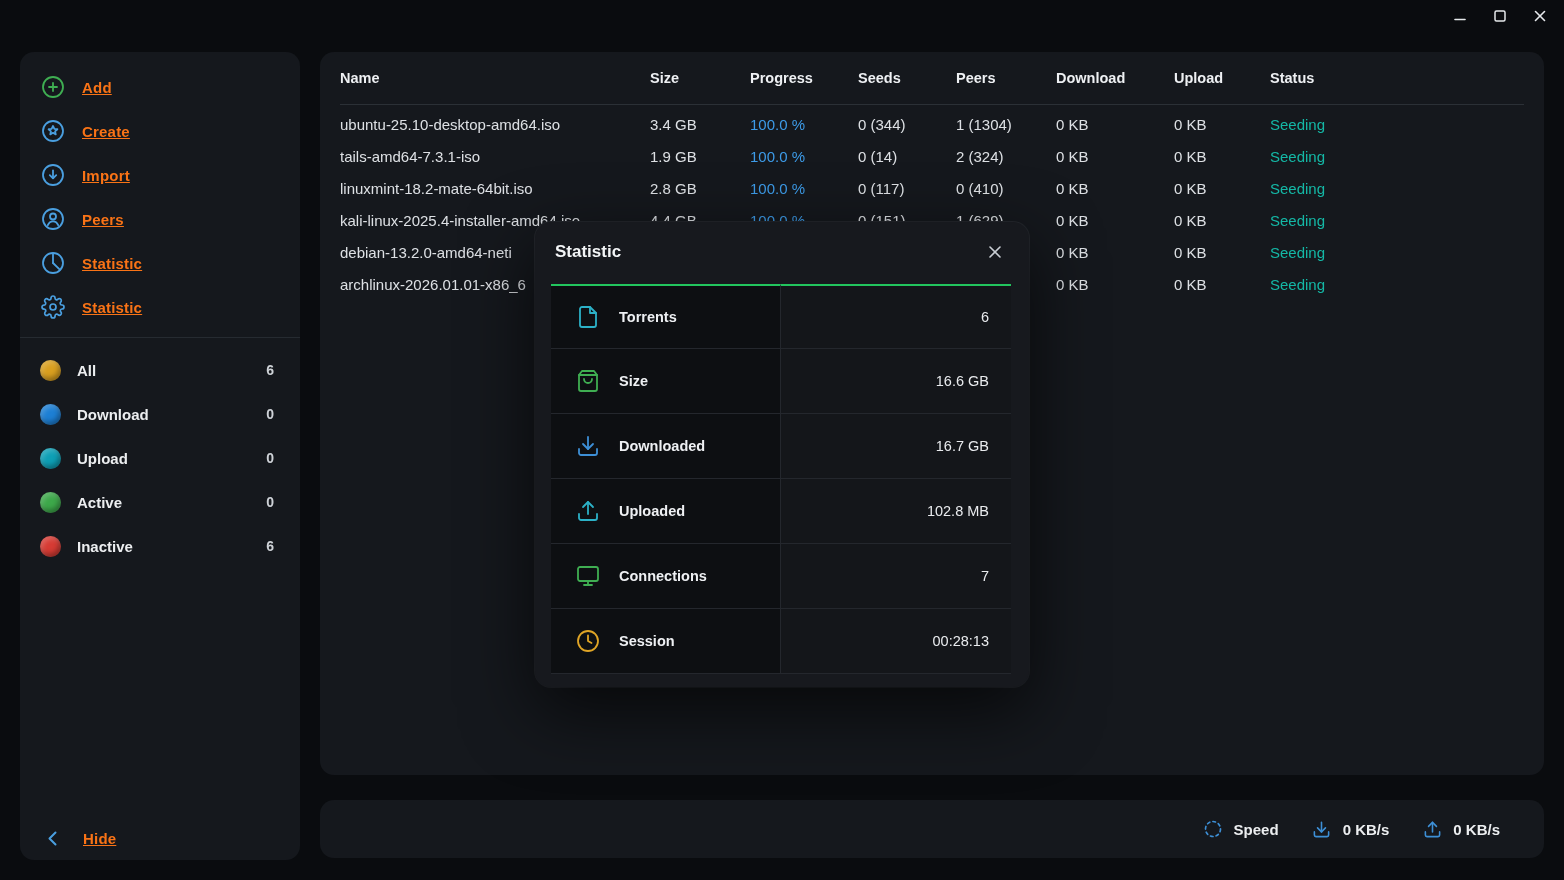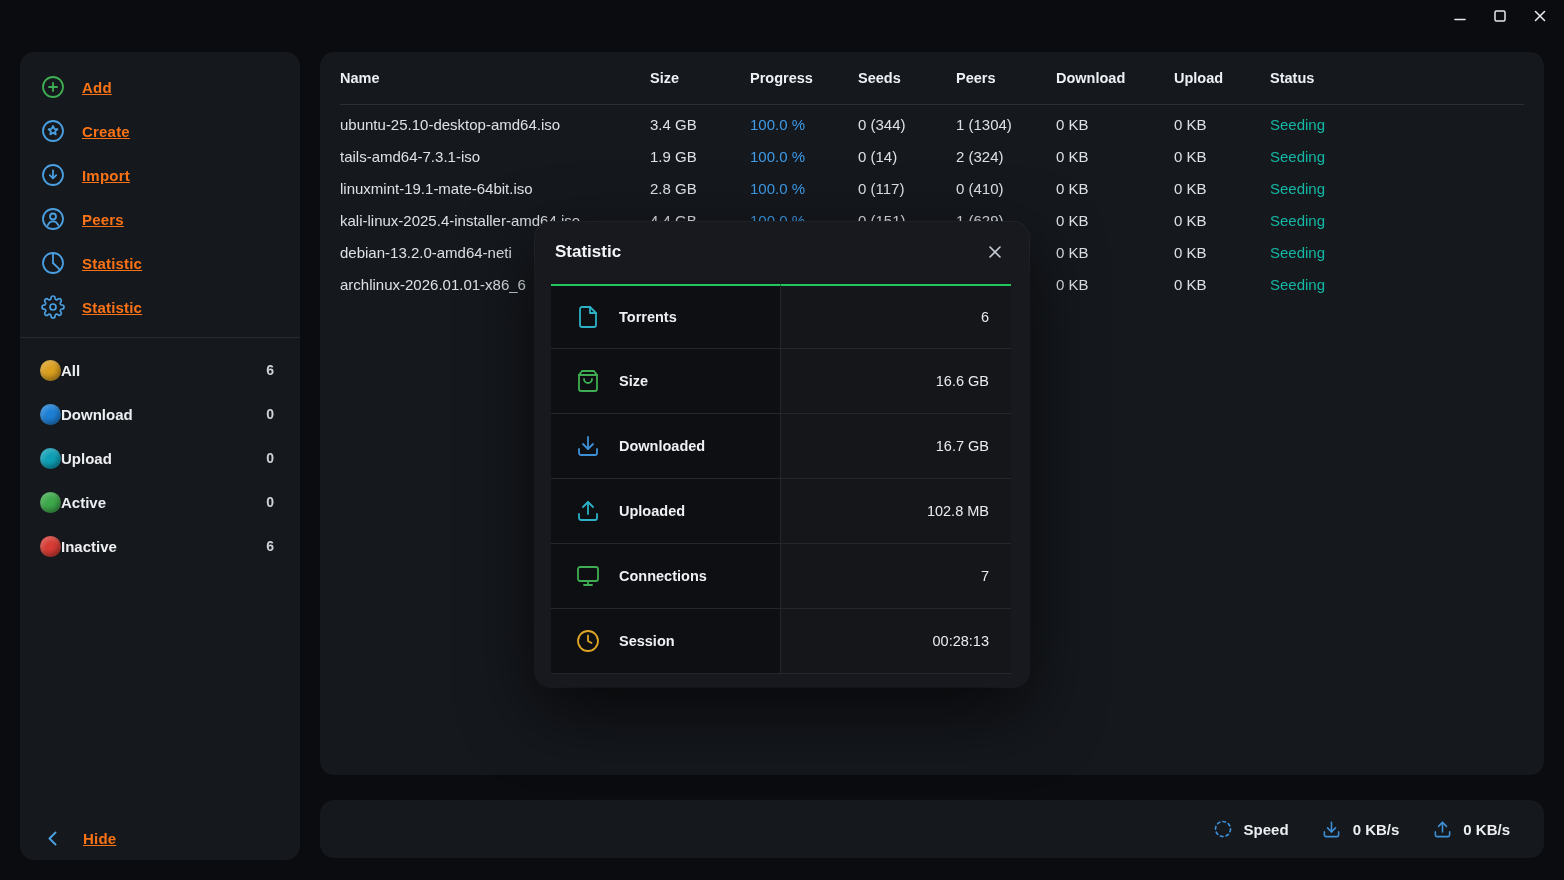--- a/index.html
+++ b/index.html
@@ -21,21 +21,21 @@
   
   .side-menu { padding-top:13px; }
   .side-item { height:44px; display:flex; align-items:center; padding:0 20px; gap:16px; cursor:pointer; }
   .ic { width:26px; height:26px; display:flex; align-items:center; justify-content:center; flex:none; }
   .ic svg { display:block; }
   .blue  { color:#4a9fe0; }
   .green { color:#3fae52; }
   .side-label { font-size:15px; font-weight:700; color:#f97316; letter-spacing:.2px;text-decoration:underline; }
   .side-divider { height:1px; background:#262b31; margin:8px 0 10px; }
 
-  .filter-item { height:44px; display:flex; align-items:center; padding:0 26px 0 20px; cursor:pointer; }
+  .filter-item { height:44px; display:flex; align-items:center; padding:0 26px 0 20px; gap:16px; cursor:pointer; }
   .dot { width:21px; height:21px; border-radius:50%; flex:none;
          box-shadow: inset -2px -3px 5px rgba(0,0,0,.35), inset 2px 3px 5px rgba(255,255,255,.22); }
   .filter-label { flex:1; font-size:15px; font-weight:700; color:#eceef0; }
   .filter-count { font-size:14px; font-weight:600; color:#ced2d7; }
 
   .hide-item { position:absolute; left:0; bottom:0; width:100%; height:44px;
                display:flex; align-items:center; padding:0 20px; gap:17px; cursor:pointer; }
 
   
   .table-inner { margin:0 20px; }
@@ -59,21 +59,21 @@
   .m-row { display:grid; grid-template-columns:230px 1fr; height:65px; }
   .m-left  { background:#0d0f12; display:flex; align-items:center; gap:18px; padding-left:24px;
              border-bottom:1px solid #24272d; border-right:1px solid #24272d; }
   .m-right { background:#14161a; display:flex; align-items:center; justify-content:flex-end; padding-right:22px;
              border-bottom:1px solid #24272d; }
   .m-row:first-child .m-left, .m-row:first-child .m-right { border-top:2px solid #22c55e; }
   .m-label { font-size:14.5px; font-weight:700; color:#eef0f3; }
   .m-value { font-size:14.5px; color:#e9ebee; }
 
   
-  .status-inner { height:100%; display:flex; justify-content:flex-end; gap:32px; padding-right:34px; }
+  .status-inner { height:100%; display:flex; justify-content:flex-end; gap:32px; padding-right:44px; }
   .status-group { display:flex; align-items:center; gap:10px; font-size:15px; font-weight:700; color:#eceef0; }
   .status-group .ic { width:22px; height:22px; color:#3d8fd6; }
 </style>
 </head>
 <body>
 
 <div class="window">
 
   <div class="titlebar">
     <div class="win-controls">
@@ -236,21 +236,21 @@
           <div>tails-amd64-7.3.1-iso</div>
           <div>1.9 GB</div>
           <div class="cell-progress">100.0 %</div>
           <div>0 (14)</div>
           <div>2 (324)</div>
           <div>0 KB</div>
           <div>0 KB</div>
           <div class="cell-status">Seeding</div>
         </div>
         <div class="t-grid t-row">
-          <div>linuxmint-19.1-mate-64bit.iso</div>
+          <div>linuxmint-18.2-mate-64bit.iso</div>
           <div>2.8 GB</div>
           <div class="cell-progress">100.0 %</div>
           <div>0 (117)</div>
           <div>0 (410)</div>
           <div>0 KB</div>
           <div>0 KB</div>
           <div class="cell-status">Seeding</div>
         </div>
         <div class="t-grid t-row">
           <div>kali-linux-2025.4-installer-amd64.iso</div>

